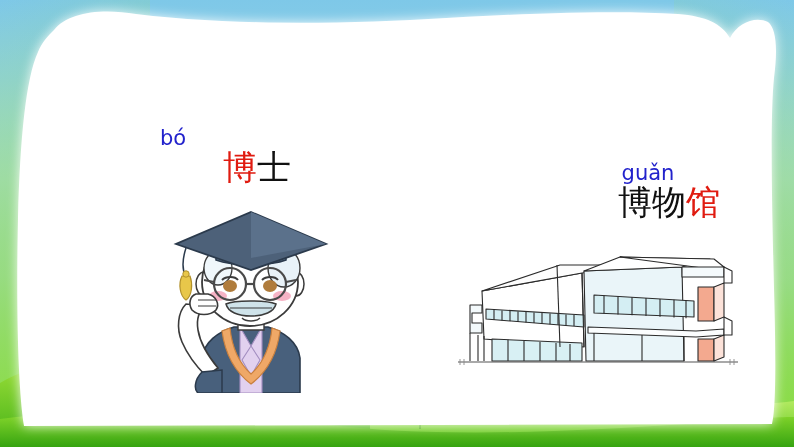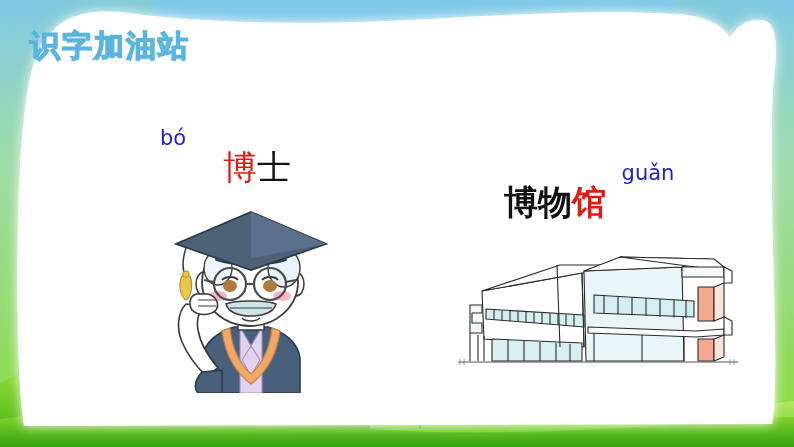--- a/index.html
+++ b/index.html
@@ -80,21 +80,21 @@
   }
   .hz-red { color: #e01b10; }
   .hz-black { color: #111111; }
 
   #word-boshi  { left: 150px; top: 128px; width: 210px; }
   #word-boshi .pinyin { text-align: left; padding-left: 10px; }
   #word-boshi .hanzi  { text-align: center; padding-left: 4px; }
 
   #word-bowuguan { left: 500px; top: 143px; width: 220px; }
   #word-bowuguan .pinyin { text-align: center; padding-left: 76px; margin-top: 20px; }
-  #word-bowuguan .hanzi  { text-align: left; padding-left: 4px; font-weight: bold; }
+  #word-bowuguan .hanzi  { text-align: right; padding-left: 4px; }
 
   
   .illus-professor { position: absolute; left: 160px; top: 208px; width: 180px; height: 185px; }
   .illus-museum    { position: absolute; left: 452px; top: 243px; width: 290px; height: 130px; }
 </style>
 </head>
 <body>
 
 <div id="slide">
 
@@ -200,21 +200,20 @@
              C 722,14 740,8 752,14
              C 760,20 762,40 758,70
              C 754,110 756,200 758,280
              C 760,350 760,400 756,416
              L 8,418
              C 2,380 0,300 2,210
              C 4,130 10,70 22,44
              C 26,34 32,28 38,22 Z" fill="#ffffff"></path>
   </svg>
 
-  <div class="title">识字加油站</div>
 
   <div class="word-block" id="word-boshi">
     <div class="pinyin">bó</div>
     <div class="hanzi"><span class="hz-red">博</span><span class="hz-black">士</span></div>
   </div>
 
   <div class="word-block" id="word-bowuguan">
     <div class="pinyin">guǎn</div>
     <div class="hanzi"><span class="hz-black">博</span><span class="hz-black">物</span><span class="hz-red">馆</span></div>
   </div>

